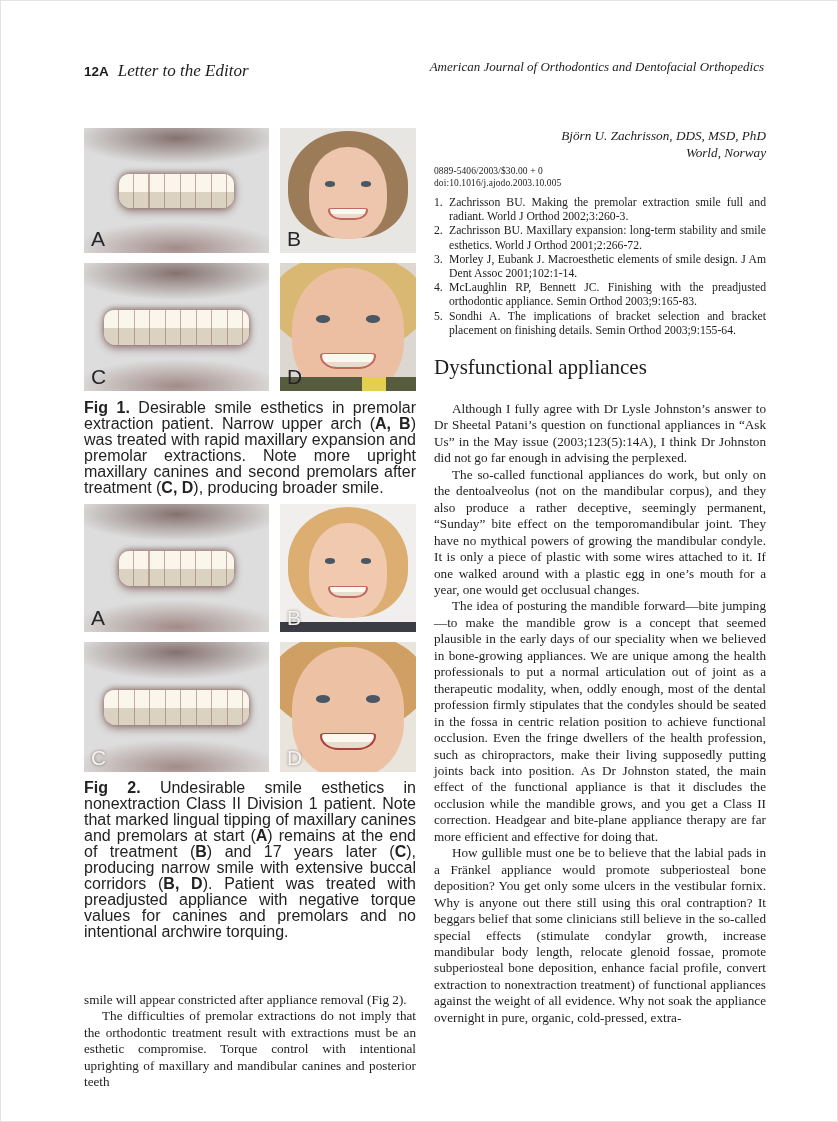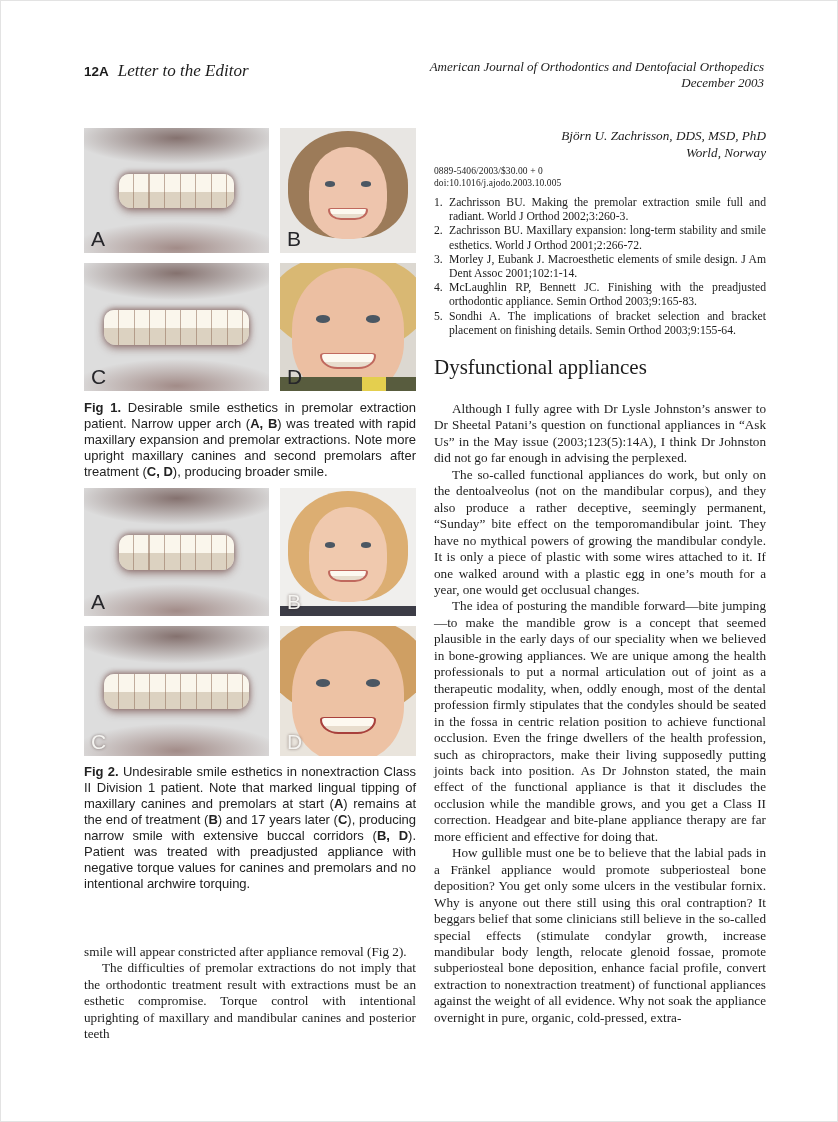--- a/index.html
+++ b/index.html
@@ -64,21 +64,21 @@
   .f1b { background:#e8e6e3; } .f1b .hair { background:#9c7b59; } .f1b .skin { background:#eec5ad; }
   .f1d { background:#dcd8d1; } .f1d .hair { background:#d9b873; } .f1d .skin { background:#ecbfa2; }
   .f1d .collar { background:linear-gradient(90deg,#585c3e 0 60%, #e4cf4e 60% 78%, #585c3e 78% 100%); }
   .f2b { background:#f0efed; } .f2b .hair { background:#dcae72; } .f2b .skin { background:#f0c9ae; }
   .f2b .collar { background:#3c3c46; height:8%; }
   .f2d { background:#e9e4dc; } .f2d .hair { background:#cf9f63; } .f2d .skin { background:#edc2a4; }
   .f2d .smile { border-color:#a8403c; }
 
   figcaption, .caption {
     font-family:"Liberation Sans", sans-serif;
-    font-size:13px; line-height:16px; text-align:justify; color:#222;
+    font-size:16px; line-height:16px; text-align:justify; color:#222;
   }
   .caption-1 { margin-top:9px; }
   .caption-2 { margin-top:8px; }
   .left-body { margin-top:52px; }
 
   
   .signature { text-align:right; font-style:italic; font-size:13.2px; line-height:16.5px; }
   .smallprint { margin-top:5px; font-size:9.5px; line-height:11.5px; letter-spacing:.1px; }
   .refs-heading { font-family:"Liberation Sans", sans-serif; font-size:12.5px; font-weight:bold; margin-top:14px; letter-spacing:.2px; }
   .ref-list { margin-top:7px; font-size:11.7px; line-height:14.2px; }
@@ -89,21 +89,20 @@
 </head>
 <body>
 
 <div class="page">
 
   <div class="header-left">
     <span class="page-num">12A</span><span class="section-title">Letter to the Editor</span>
   </div>
   <div class="header-right">
     <div>American Journal of Orthodontics and Dentofacial Orthopedics</div>
-    <div>December 2003</div>
   </div>
 
   <div class="col-left">
 
     <figure>
       <div class="photo-grid fig1-grid">
         <div class="photo intraoral">
           <div class="teeth teeth-narrow"></div>
           <span class="photo-label label-dark">A</span>
         </div>

